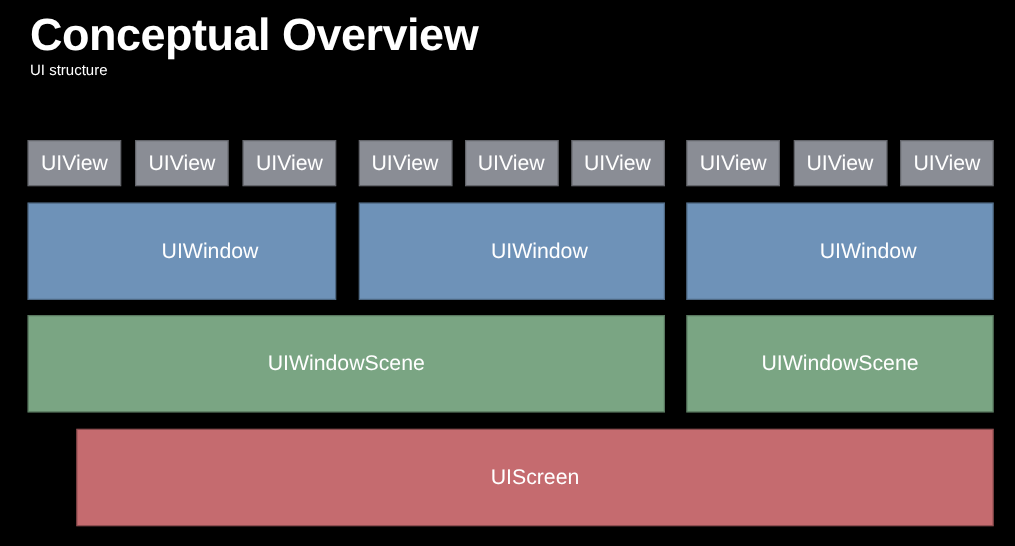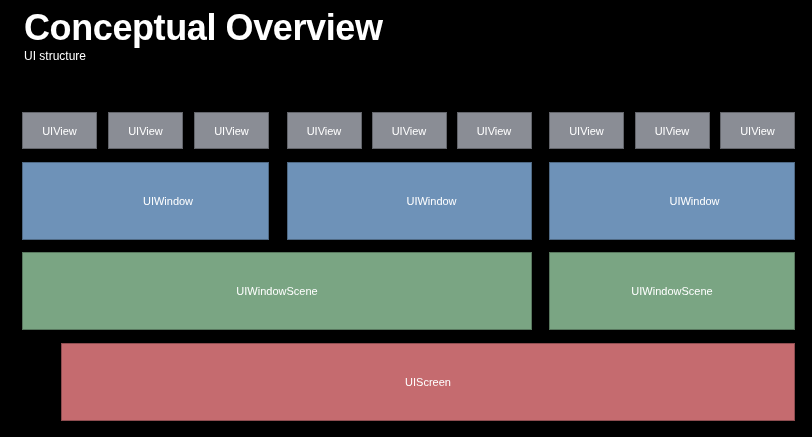--- a/index.html
+++ b/index.html
@@ -21,21 +21,21 @@
   .diagram { position: absolute; left: 22px; top: 112px; width: 773px; }
   .row { display: flex; justify-content: space-between; }
   .row-views   { height: 37px; margin-bottom: 13px; }
   .row-windows { height: 78px; margin-bottom: 12px; }
   .row-scenes  { height: 78px; margin-bottom: 13px; }
   .row-screen  { height: 78px; padding-left: 39px; }
   .group { display: flex; justify-content: space-between; }
   .g1 { width: 247px; } .g2 { width: 245px; } .g3 { width: 246px; }
   .box {
     display: flex; align-items: center; justify-content: center;
-    color: var(--text, #ffffff); font-size: 11px;
+    color: var(--text, #ffffff); font-size: 17px;
     box-sizing: border-box; border: 1px solid rgba(0,0,0,0.28);
   }
   .view   { width: 75px;  height: 37px; background: var(--view-fill, #8a8d95); }
   .window { height: 78px; background: var(--window-fill, #6e92b8); padding-left: 45px; }
   .w1 { width: 247px; } .w2 { width: 245px; } .w3 { width: 246px; }
   .scene  { height: 78px; background: var(--scene-fill, #7aa583); }
   .s1 { width: 510px; } .s2 { width: 246px; }
   .screen { width: 773px; height: 78px; background: var(--screen-fill, #c56b6f); }
 </style>
 </head>

